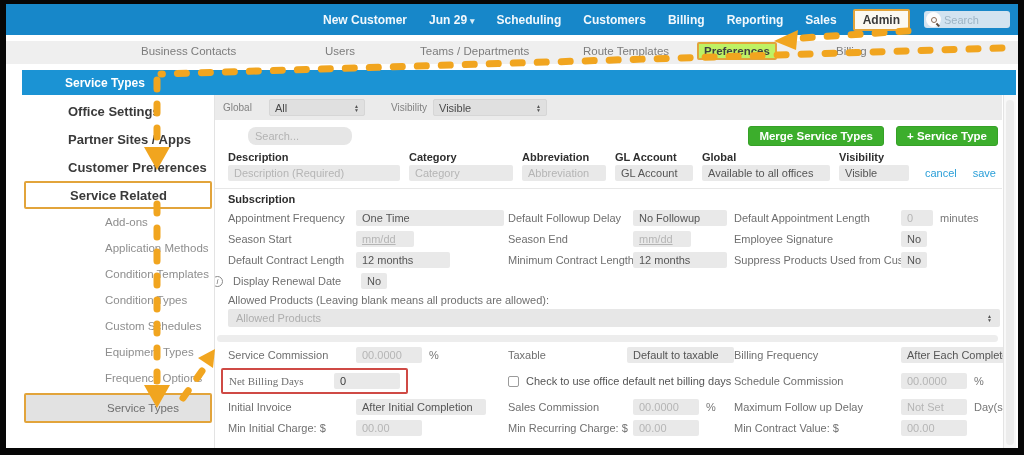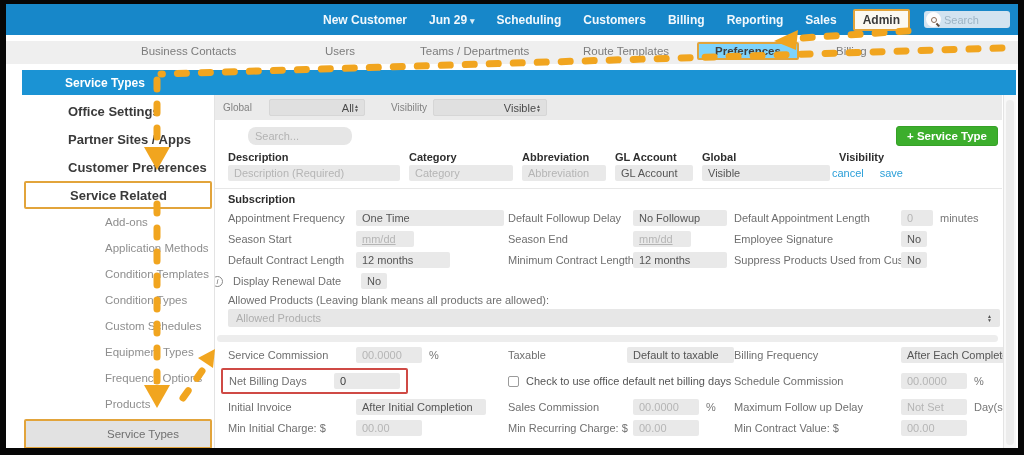--- a/index.html
+++ b/index.html
@@ -22,21 +22,21 @@
   .mag::after { content:""; position:absolute; width:4px; height:1.5px; background:#5c4a3d;
                 transform:rotate(45deg); left:4px; top:6px; }
   .tn-search-input { border:none; background:transparent; width:62px; font-size:11px; color:#44606f;
                      font-family:"Liberation Sans", sans-serif; outline:none; }
   .tn-search-input::placeholder { color:#9db4c4; }
 
   
   .subnav { position:relative; height:23px; background:#efefef; margin-top:6px; }
   .sn-item { position:absolute; top:4px; font-size:11.5px; color:#7c7c7c; white-space:nowrap; cursor:pointer; }
   .sn-pref { color:#3f3f3f; font-weight:700; border:2px solid #e2a43b; border-radius:2px;
-             padding:1px 16px; top:1px; background:#7dd3fc; }
+             padding:1px 5px; top:1px; background:#bef264; }
 
   
   .panel { margin:6px 2px 0 16px; }
   .panel-head { height:25px; background:#1b93d4; color:#ffffff; font-size:12px; font-weight:700;
                 display:flex; align-items:center; padding-left:43px; }
   .pbody { display:flex; align-items:stretch; height:355px; }
 
   
   .sidebar { width:193px; background:#ffffff; border-right:1px solid #e3e3e3; padding-top:2px; }
   .sb-main { height:28px; display:flex; align-items:center; padding-left:46px; font-size:13px;
@@ -51,21 +51,21 @@
   .main { position:relative; flex:1; background:#ffffff; overflow:hidden; }
   .scrollstrip { position:absolute; right:0; top:0; bottom:0; width:13px; background:#f8f8f8;
                  border-left:1px solid #e4e4e4; }
   .scrollthumb { position:absolute; left:2px; right:2px; top:5px; bottom:5px; background:#ececec; border-radius:4px; }
   .minner { margin-right:14px; }
 
   .filterbar { height:25px; background:#ebebeb; display:flex; align-items:center; padding-left:8px; }
   .flabel { font-size:10px; color:#828282; width:46px; }
   .flabel.v { width:42px; margin-left:26px; }
   .fselect { background:#e0e0e0; border:1px solid #d6d6d6; border-radius:2px; height:17px;
-             display:flex; align-items:center; justify-content:flex-end; padding:0 5px;
+             display:flex; align-items:center; justify-content:space-between; padding:0 5px;
              font-size:11px; color:#4a4a4a; cursor:pointer; }
   .fselect.g { width:96px; } .fselect.vv { width:114px; }
   .updown { display:flex; flex-direction:column; line-height:4px; font-size:5px; color:#555; }
 
   .searchrow { display:flex; align-items:center; justify-content:space-between; padding:6px 4px 5px 0; }
   .search2 { margin-left:33px; width:104px; background:#e6e6e6; border:none; border-radius:8px;
              font-size:11px; padding:3px 7px; color:#555; font-family:"Liberation Sans", sans-serif; outline:none; }
   .search2::placeholder { color:#b3b3b3; }
   .btns { display:flex; gap:12px; }
   .btn { background:#3cae2c; border:1px solid #36a127; color:#fff; font-size:11.5px; font-weight:700;
@@ -99,21 +99,21 @@
              display:flex; align-items:center; justify-content:space-between; color:#aeaeae;
              font-size:11px; cursor:pointer; }
   .bigdiv { height:7px; background:#ededed; border-radius:4px; margin:8px 4px 4px 2px; }
 
   .cb { width:11px; height:11px; border:1px solid #9b9b9b; background:#fff; border-radius:2px;
         flex:none; cursor:pointer; }
   .cbl { font-size:11px; color:#555;text-align:right; }
 
   .netbox { display:flex; align-items:center; border:2px solid #cf4a45; border-radius:2px;
             padding:3px 6px; margin-left:-7px; width:fit-content; }
-  .netbox .lab { width:105px; }
+  .netbox .lab { width:105px;font-family:Liberation Serif, serif; }
   .netval { background:#e9e9e9; color:#3c3c3c; width:66px; padding:2px 6px; font-size:11px;
             border-radius:2px; cursor:pointer; }
 
   .overlay { position:absolute; inset:0; z-index:60; pointer-events:none; }
 </style>
 </head>
 <body>
 
 <div class="frame">
 <div class="app">
@@ -155,21 +155,20 @@
         <div class="sb-main">Partner Sites / Apps</div>
         <div class="sb-main">Customer Preferences</div>
         <div class="sb-main box">Service Related</div>
         <div class="sb-sub">Add-ons</div>
         <div class="sb-sub">Application Methods</div>
         <div class="sb-sub">Condition Templates</div>
         <div class="sb-sub">Condition Types</div>
         <div class="sb-sub">Custom Schedules</div>
         <div class="sb-sub">Equipment Types</div>
         <div class="sb-sub">Frequency Options</div>
-        <div class="sb-sub">Products</div>
         <div class="sb-sub sel">Service Types</div>
       </div>
 
       <div class="main">
         <div class="minner">
 
           <div class="filterbar">
             <span class="flabel">Global</span>
             <span class="fselect g">
               <span>All</span>
@@ -184,38 +183,40 @@
               <span class="updown">
                     <span>▲</span>
                     <span>▼</span>
                   </span>
             </span>
           </div>
 
           <div class="searchrow">
             <input class="search2" placeholder="Search..." style="">
             <span class="btns">
+              <button class="btn">Merge Service Types</button>
               <button class="btn">+ Service Type</button>
             </span>
           </div>
 
           <div class="editor-grid">
             <span class="eh">Description</span>
             <span class="eh">Category</span>
             <span class="eh">Abbreviation</span>
             <span class="eh">GL Account</span>
             <span class="eh">Global</span>
             <span class="eh">Visibility</span>
             <span></span>
           </div>
           <div class="editor-grid">
             <span class="chip ph">Description (Required)</span>
             <span class="chip ph">Category</span>
             <span class="chip ph">Abbreviation</span>
             <span class="chip">GL Account</span>
+            <span class="chip">Available to all offices</span>
             <span class="chip">Visible</span>
             <span class="linkrow">
               <span class="lnk">cancel</span>
               <span class="lnk">save</span>
             </span>
           </div>
 
           <div class="section">
             <div class="stitle">Subscription</div>
             <div class="frow">

